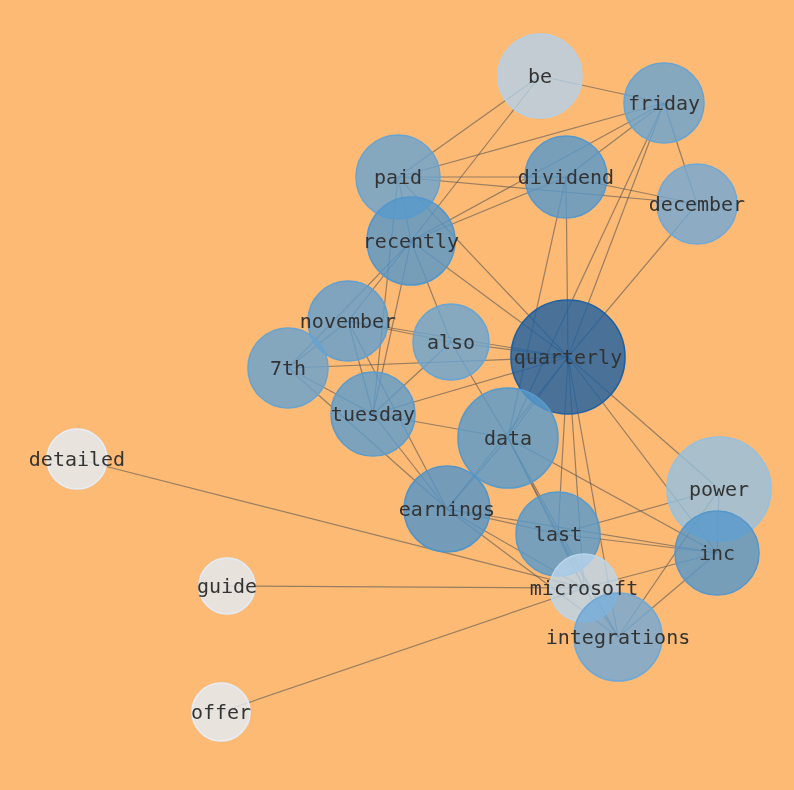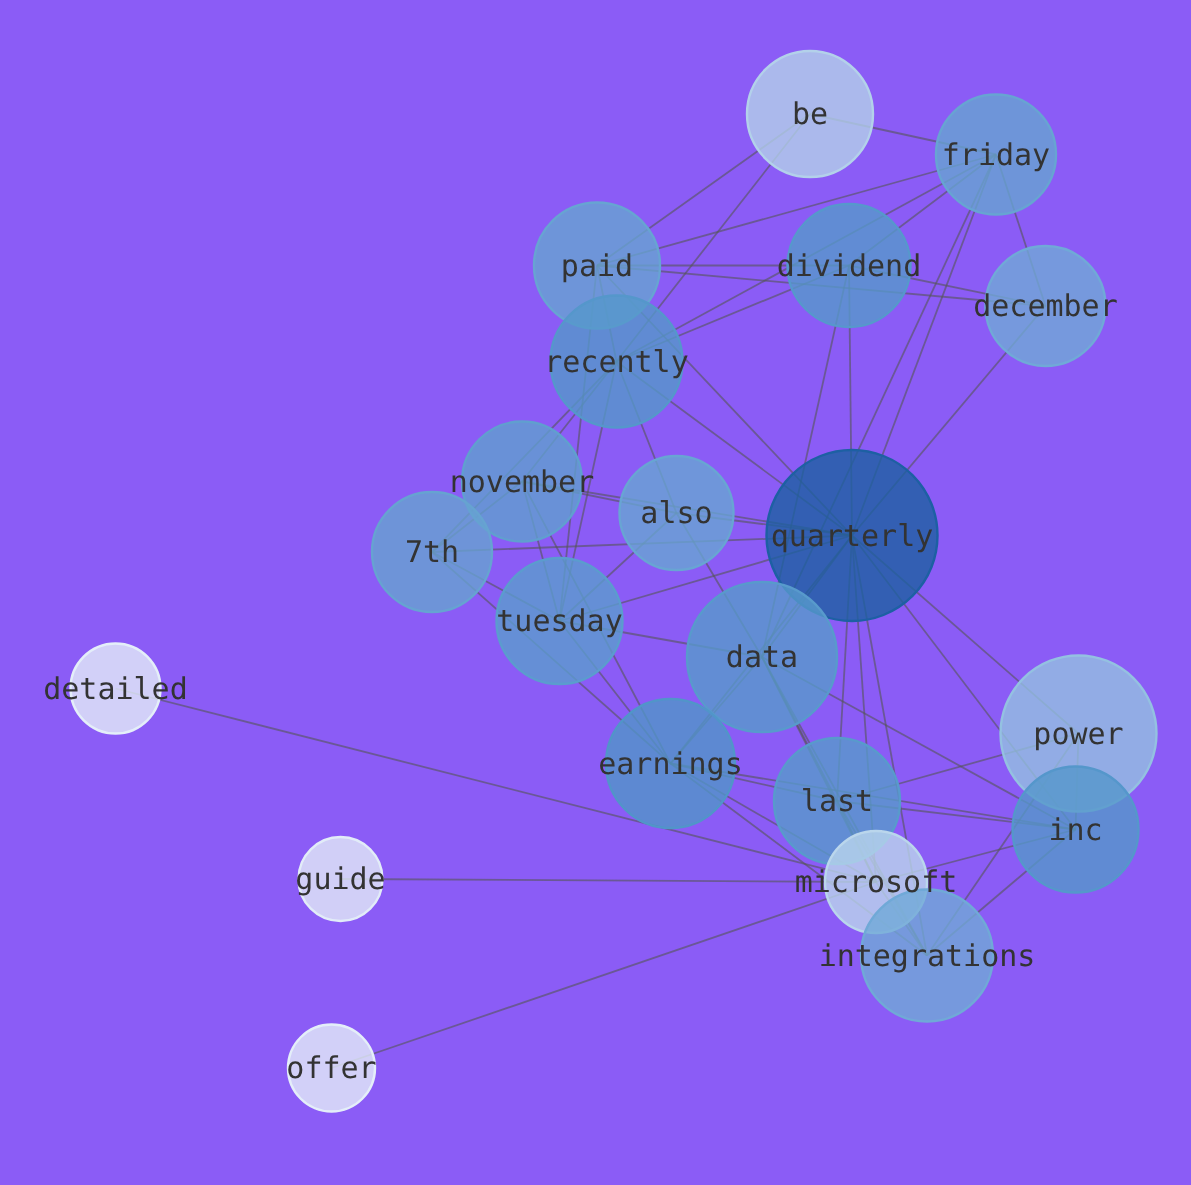--- a/index.html
+++ b/index.html
@@ -5,21 +5,21 @@
   html, body {
     margin: 0;
     padding: 0;
     background: #ffffff;
     font-family: "DejaVu Sans Mono", monospace;
   }
   .figure {
     position: relative;
     width: 794px;
     height: 790px;
-    background: #8b5cf6;
+    background: #fdba74;
     overflow: hidden;
   }
   svg { display: block; }
   .graph-edge {
     fill: none;
   }
   .graph-node-label {
     pointer-events: none;
   }
 </style>

